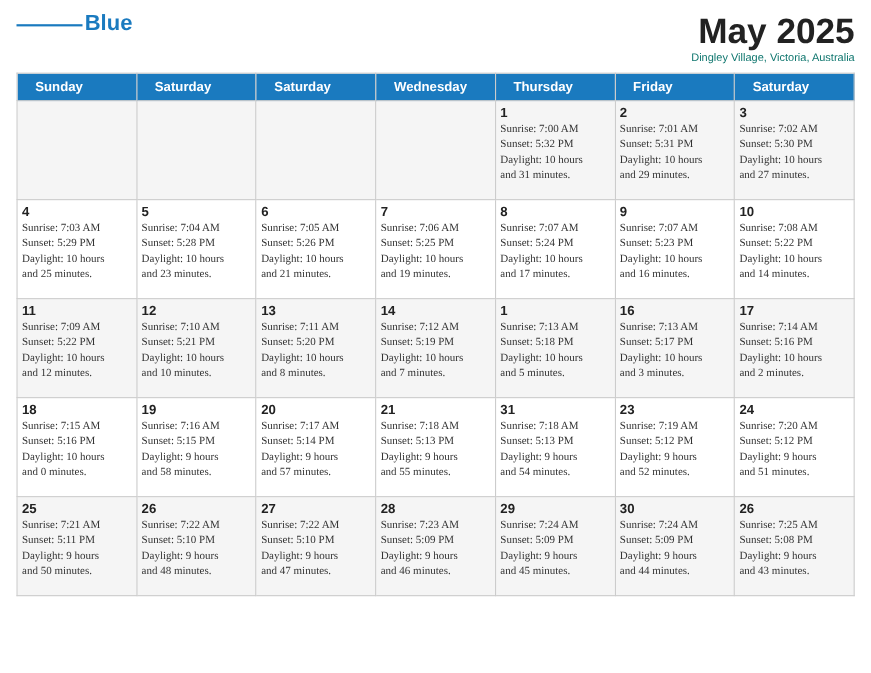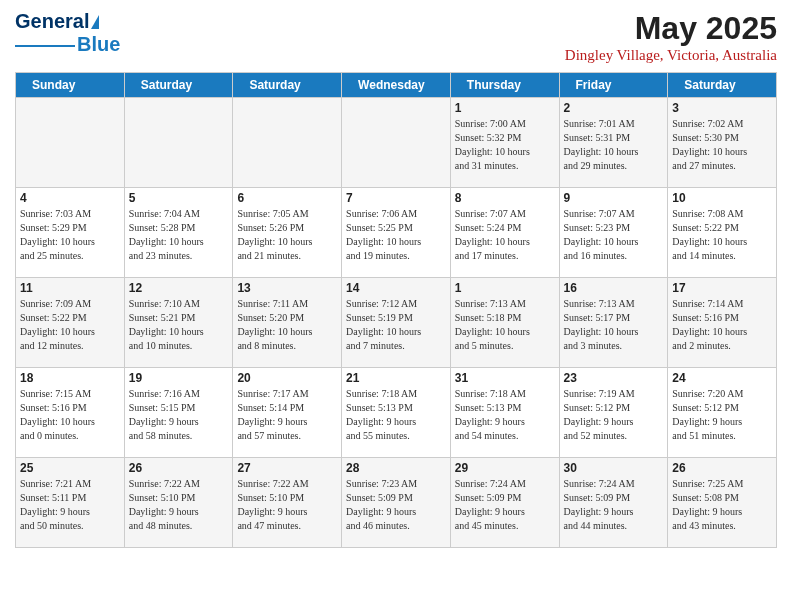--- a/index.html
+++ b/index.html
@@ -38,24 +38,23 @@
     }
     .title-area {
       text-align: right;
     }
     .month-title {
       font-size: 32px;
       font-weight: bold;
       color: #222;
     }
     .location-title {
-      font-size: 15px;
-      color: #b91c1c;
+      font-size: 10px;
+      color: #0f766e;
       font-weight: normal;
-      font-family: Liberation Serif, serif;
     }
     table {
       width: 100%;
       border-collapse: collapse;
       font-size: 10.5px;
     }
     thead tr th {
       background: #1a7abf;
       color: #fff;
       padding: 5px 16px;
@@ -93,24 +92,20 @@
     }
     .empty-cell {
       background: inherit;
     }
   </style>
 </head>
 <body>
 
 <div class="header-area">
   <div class="logo">
-    <div style="display:flex;align-items:center;">
-      <span style="font-size:20px;font-weight:bold;color:#003366;">General</span>
-      <span class="logo-triangle"></span>
-    </div>
     <div style="display:flex;align-items:center;">
       <span class="logo-line"></span>
       <span style="font-size:20px;font-weight:bold;color:#1a7abf;margin-left:2px;">Blue</span>
     </div>
   </div>
   <div class="title-area">
     <div class="month-title">May 2025</div>
     <div class="location-title">Dingley Village, Victoria, Australia</div>
   </div>
 </div>

